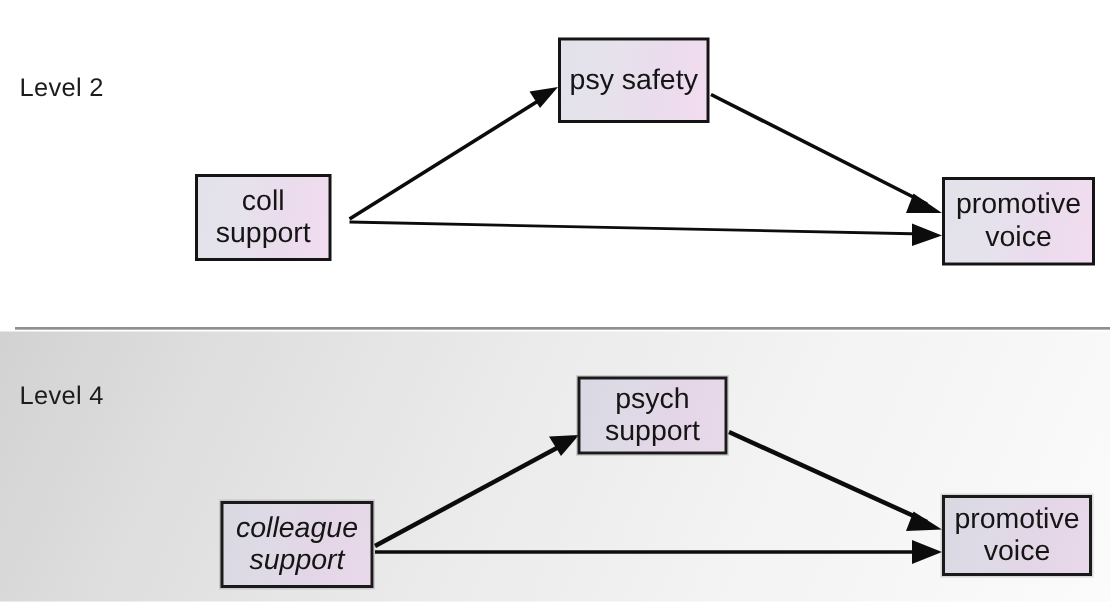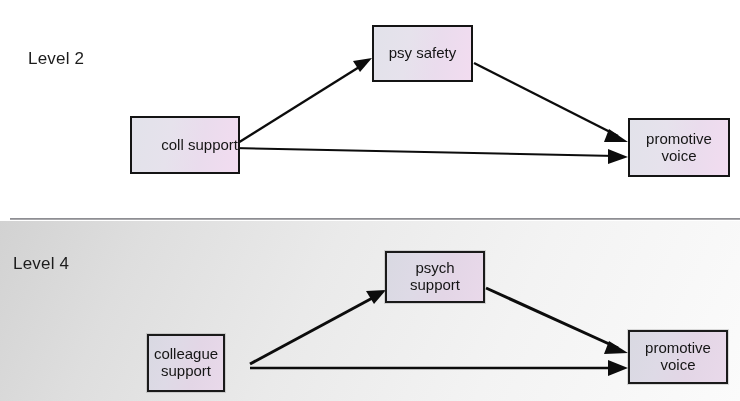--- a/index.html
+++ b/index.html
@@ -50,52 +50,52 @@
   }
 
   
   .level-label {
     position: absolute;
     font-size: 17px;
     color: #1c1c1c;
     letter-spacing: 0.2px;
     white-space: nowrap;
   }
-  #label-level2 { left: 13px; top: 49px; margin-left: 15px; }
+  #label-level2 { left: 13px; top: 49px; }
   #label-level1 { left: 13px; top: 254px; }
 
   
   .node {
     position: absolute;
     box-sizing: border-box;
     border: 2px solid #141414;
     background: linear-gradient(100deg, #e2e2ea 0%, #e6e2ec 35%, #eadced 65%, #f2dcf0 100%);
     display: flex;
     align-items: center;
     justify-content: center;
     text-align: center;
     color: #151515;
-    font-size: 15px;
+    font-size: 19px;
     line-height: 1.12;
     font-family: "Liberation Sans", sans-serif;
   }
   .node.lower {
     border-color: #1a1a1a;
     background: linear-gradient(105deg, #d9d9e2 0%, #dedae6 32%, #e3d6e6 62%, #e9d9ea 100%);
     box-shadow: 0 0 0 1px rgba(120,120,120,0.25);
   }
   .node span { display: block; pointer-events: none; }
 
   
-  #node-coll-support   { left: 130px; top: 116px; width: 110px; height: 58px; justify-content: flex-end; }
+  #node-coll-support   { left: 130px; top: 116px; width: 91px; height: 58px; }
   #node-psy-safety     { left: 372px; top: 25px;  width: 101px; height: 57px; }
   #node-promotive-top  { left: 628px; top: 118px; width: 102px; height: 59px; }
 
   
-  #node-colleague-support { left: 147px; top: 334px; width: 78px; height: 58px; }
+  #node-colleague-support { left: 147px; top: 334px; width: 102px; height: 58px; font-style: italic; }
   #node-psych-safety      { left: 385px; top: 251px; width: 100px; height: 52px; }
   #node-promotive-bottom  { left: 628px; top: 330px; width: 100px; height: 54px; }
 
   
   .edges {
     position: absolute;
     left: 0;
     top: 0;
     width: 740px;
     height: 401px;

